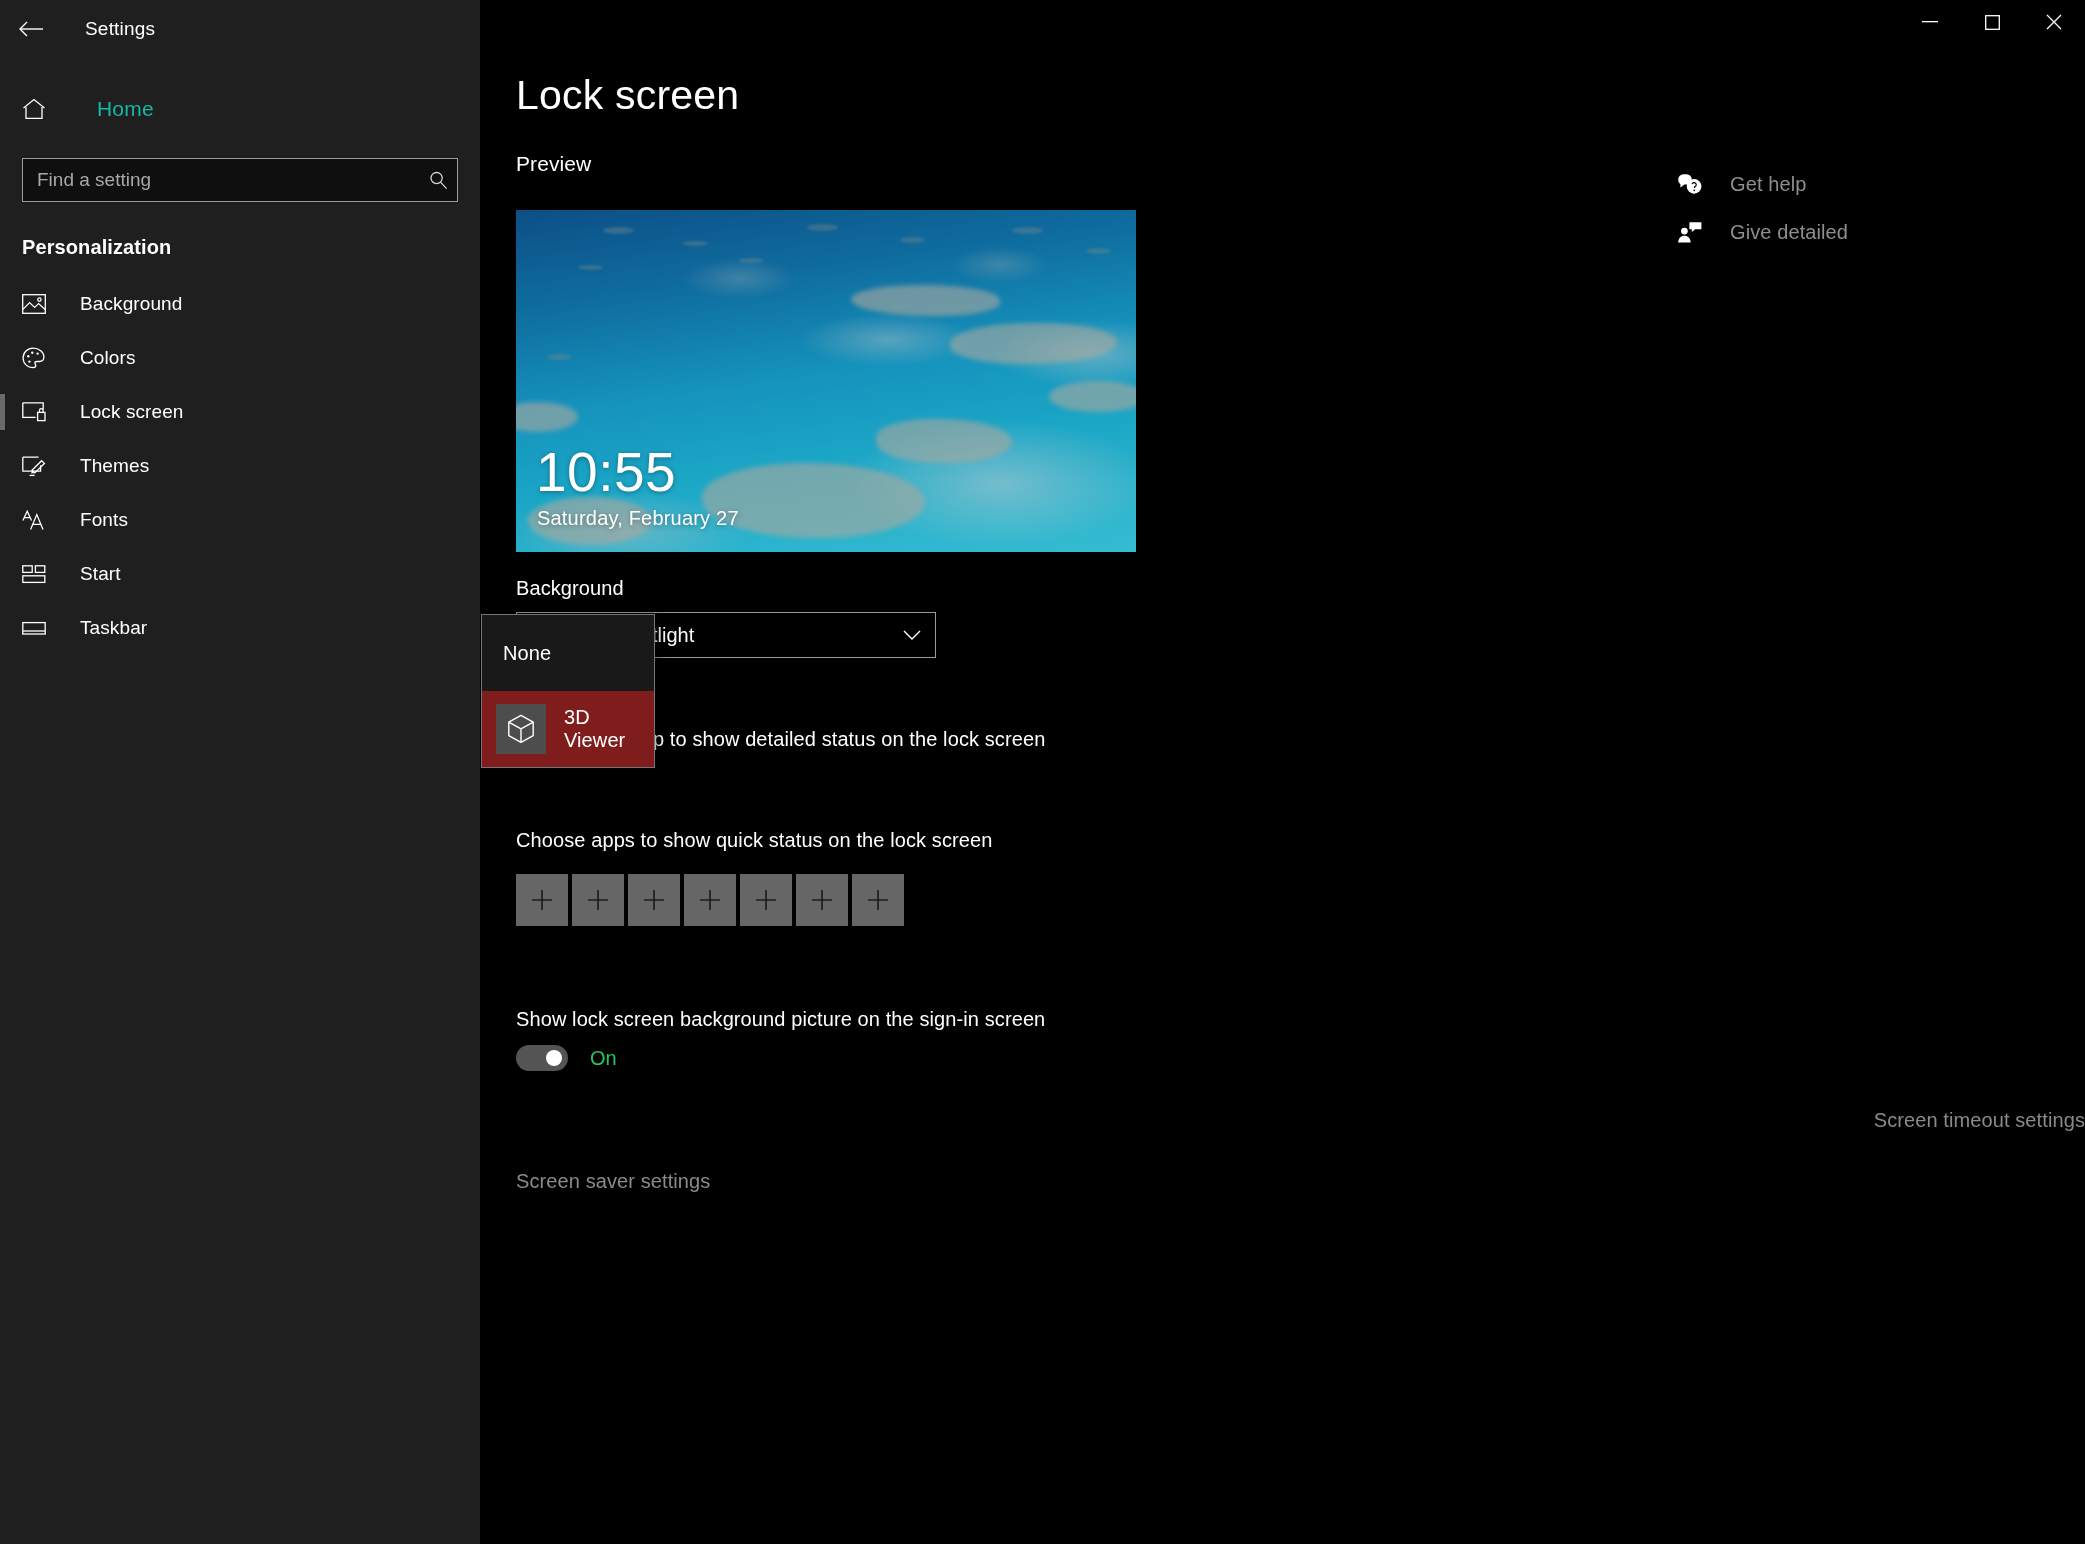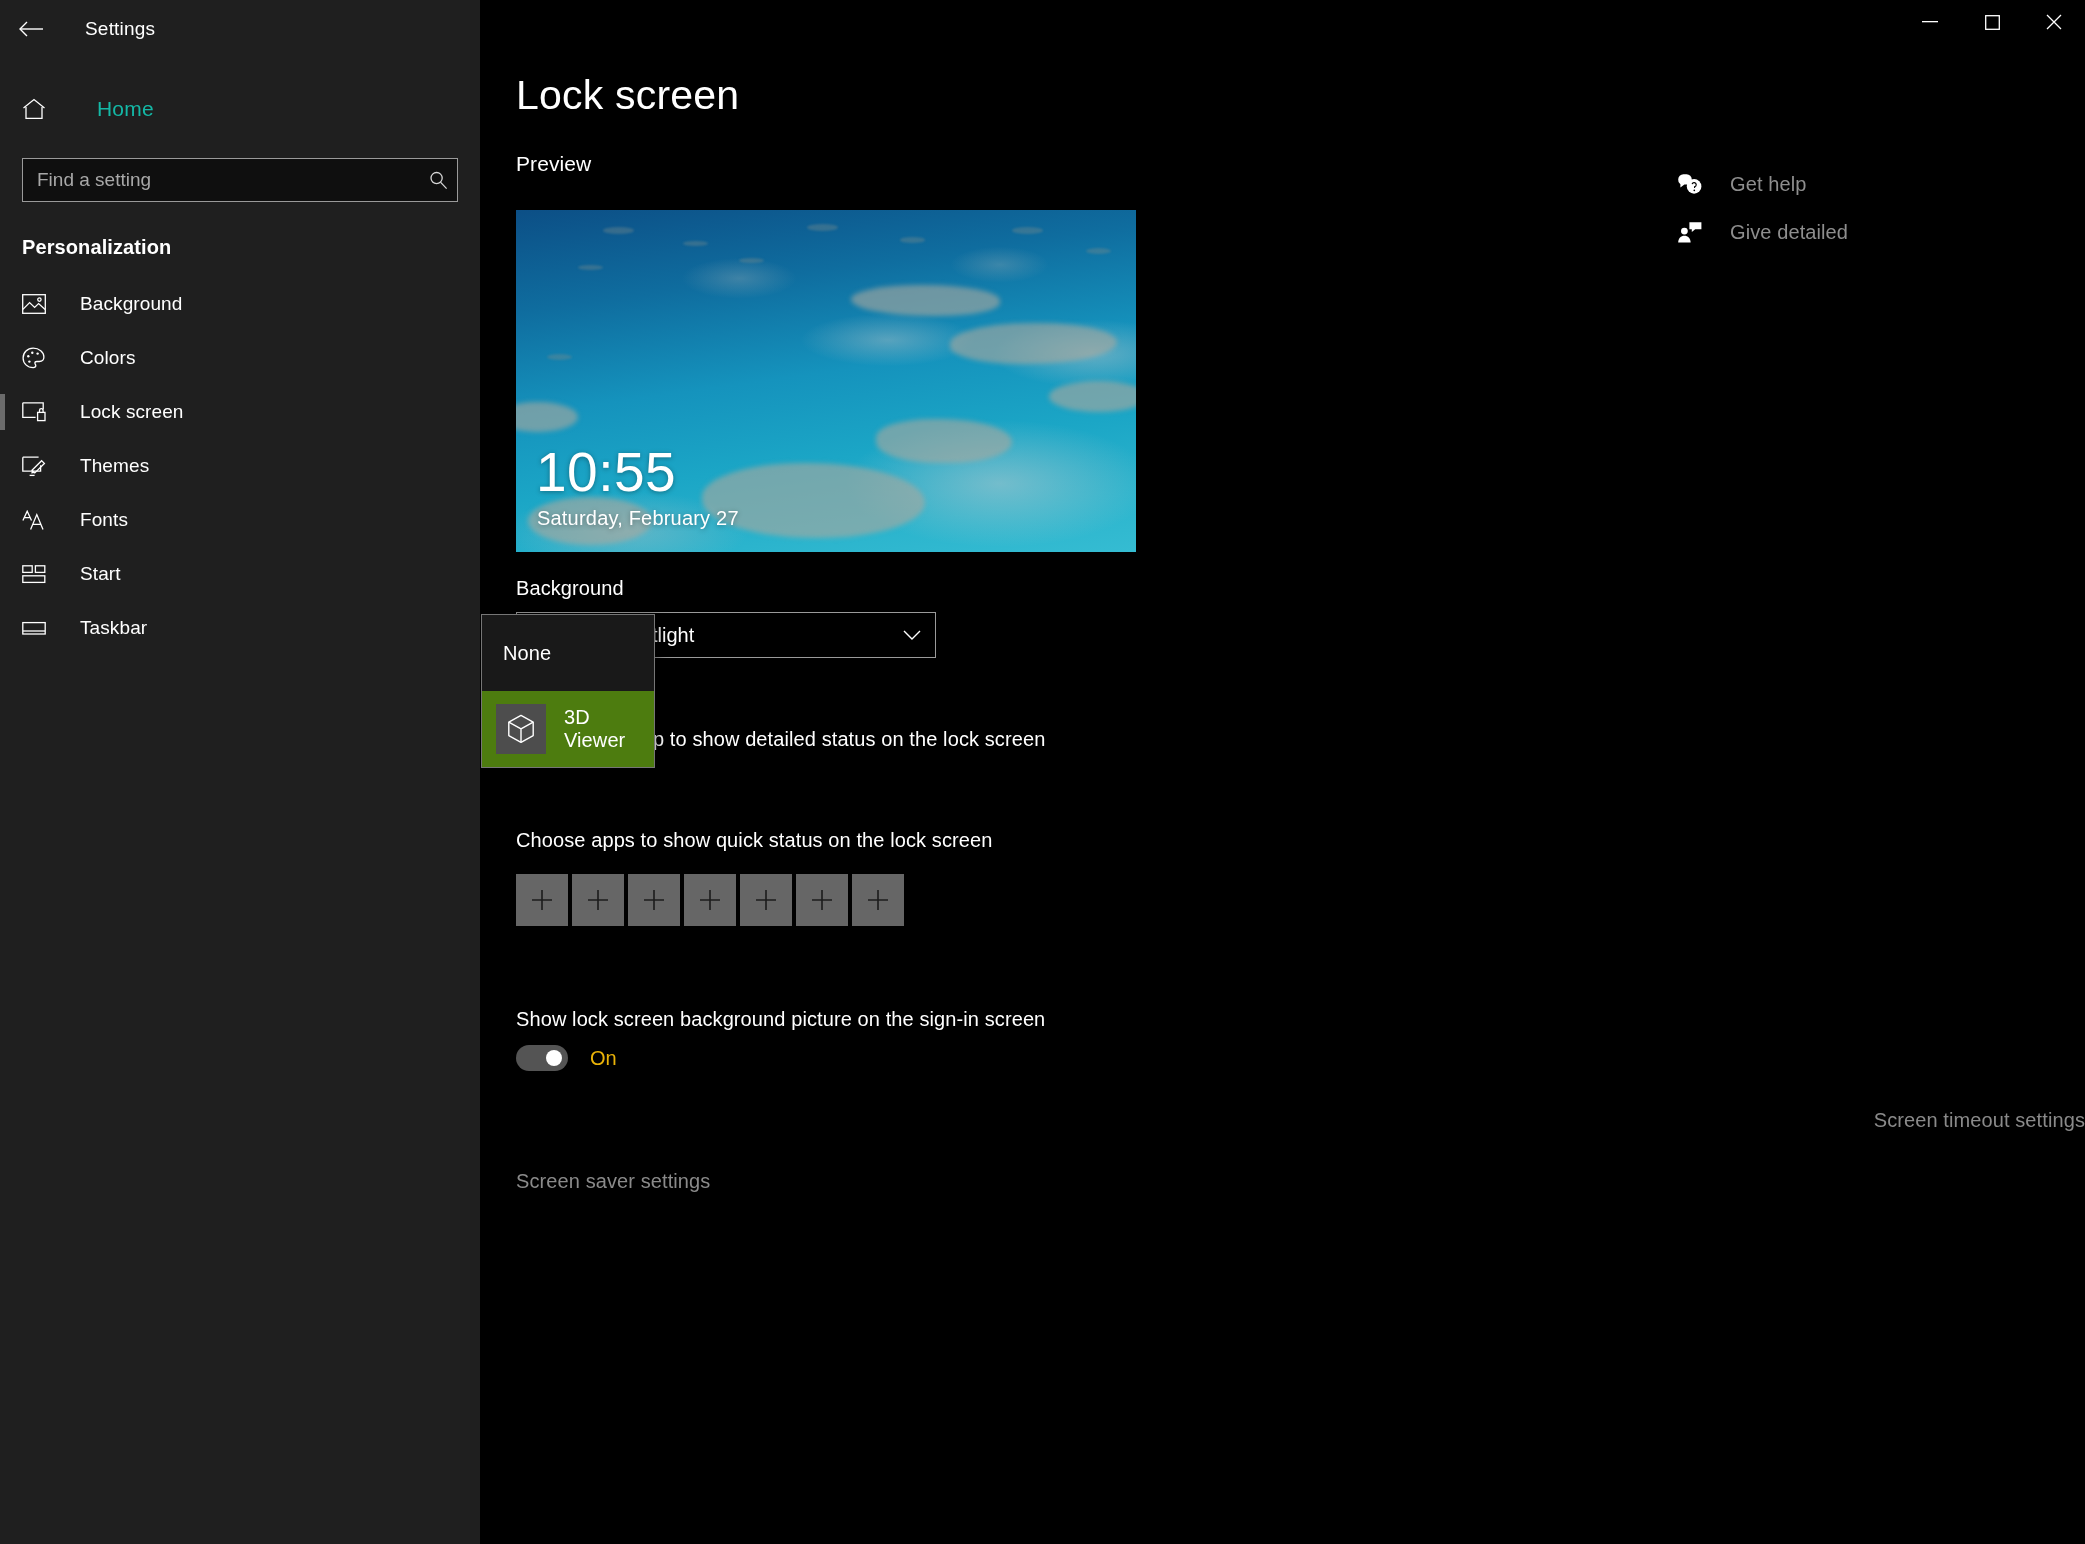--- a/index.html
+++ b/index.html
@@ -262,21 +262,21 @@
     z-index: 60;
     box-shadow: 0 4px 14px rgba(0,0,0,.55);
   }
   .flyout-item {
     display: flex;
     align-items: center;
     height: 76px;
     padding-left: 21px;
   }
   .flyout-item.none { background: #191919; }
-  .flyout-item.app  { background: #4d7c0f; padding-left: 14px; }
+  .flyout-item.app  { background: #7f1d1d; padding-left: 14px; }
   .flyout-item .tile {
     width: 50px; height: 50px;
     background: #4d4d4d;
     display: flex; align-items: center; justify-content: center;
     color: #ffffff;
     flex: none;
   }
   .flyout-item .txt {
     font-size: 20px; color: #ffffff; letter-spacing: .1px;
   }
@@ -308,21 +308,21 @@
     flex: none;
   }
   .toggle .knob {
     position: absolute;
     top: 5px; right: 6px;
     width: 16px; height: 16px;
     border-radius: 50%;
     background: #ffffff;
   }
   .toggle-label {
-    font-size: 20px; color: #eab308; margin-left: 22px;
+    font-size: 20px; color: #22c55e; margin-left: 22px;
   }
 
   .link {
     font-size: 20px;
     color: #8a8a8a;
     letter-spacing: .1px;
   }
   .mt-link1 { margin-top: 38px; text-align: right; }
   .mt-link2 { margin-top: 38px; }
 

